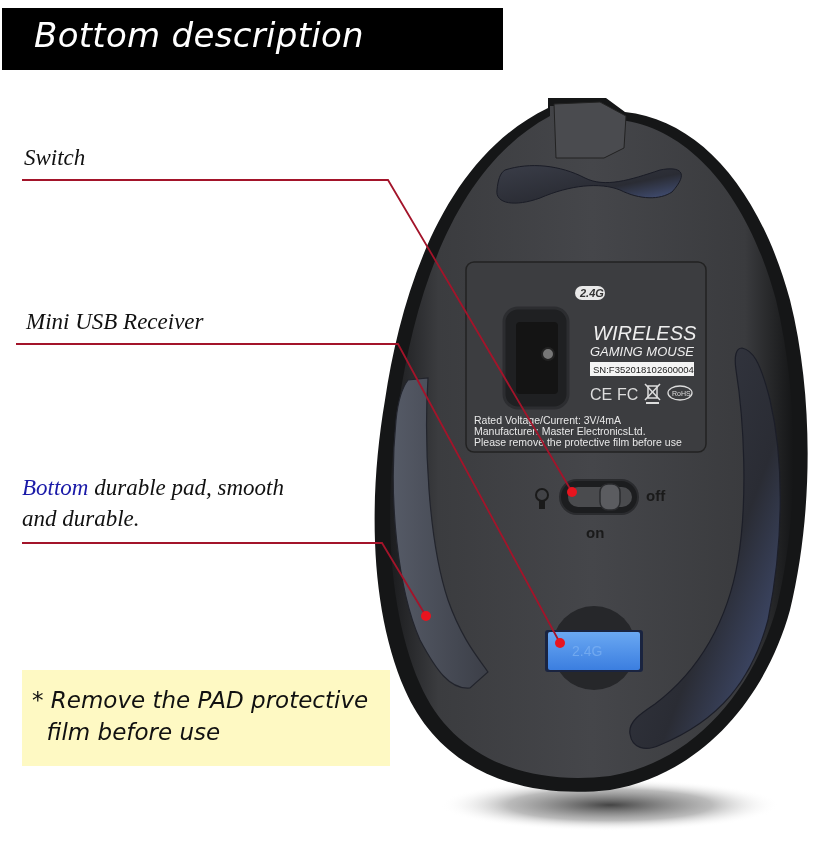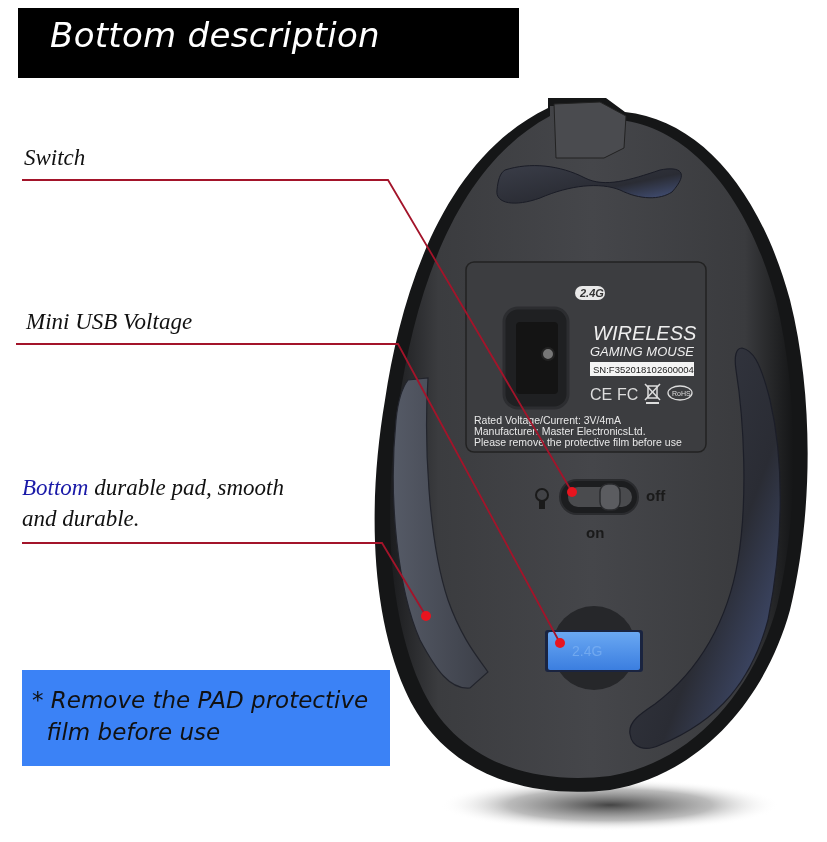--- a/index.html
+++ b/index.html
@@ -1,21 +1,21 @@
 <!DOCTYPE html>
 <html><head>
 <meta charset="utf-8">
 <style>
   html, body { margin: 0; padding: 0; background: #ffffff; }
   body { width: 827px; height: 842px; position: relative; overflow: hidden; font-family: "DejaVu Sans", sans-serif; }
-  .title-bar { position: absolute; left: 2px; top: 8px; width: 501px; height: 70px; background: #000; margin-left: 16px; }
+  .title-bar { position: absolute; left: 2px; top: 8px; width: 501px; height: 62px; background: #000; }
   .title-text { position: absolute; left: 32px; top: 6px; color: #fff; font-style: italic; font-size: 34px; line-height: 42px; letter-spacing: 0.3px; }
   .label { position: absolute; font-style: italic; color: #111; font-size: 23px; line-height: 31px; font-family: Liberation Serif, serif; }
   .label .accent { color: #1a1aa8; }
-  .note-box { position: absolute; left: 22px; top: 670px; width: 368px; height: 96px; background: #3b82f6; }
+  .note-box { position: absolute; left: 22px; top: 670px; width: 368px; height: 96px; background: #fef9c3; }
   .note-text { position: absolute; left: 10px; top: 14px; font-style: italic; color: #111; font-size: 23px; line-height: 32px; }
   svg.art { position: absolute; left: 0; top: 0; }
   .lbl-tiny { font-family: "Liberation Sans", sans-serif; }
 </style>
 </head>
 <body>
 
 <div class="title-bar">
   <div class="title-text">Bottom description</div>
 </div>
@@ -115,21 +115,21 @@
     <polyline points="22,180 388,180 572,492" fill="none" stroke="#a3142a" stroke-width="1.8"></polyline>
     <polyline points="16,344 398,344 560,643" fill="none" stroke="#a3142a" stroke-width="1.8"></polyline>
     <polyline points="22,543 382,543 426,616" fill="none" stroke="#a3142a" stroke-width="1.8"></polyline>
     <circle cx="572" cy="492" r="5" fill="#e8141e"></circle>
     <circle cx="560" cy="643" r="5" fill="#e8141e"></circle>
     <circle cx="426" cy="616" r="5" fill="#e8141e"></circle>
   </g>
 </svg>
 
 <div class="label" style="left:24px; top:142px;">Switch</div>
-<div class="label" style="left:26px; top:306px;">Mini USB Voltage</div>
+<div class="label" style="left:26px; top:306px;">Mini USB Receiver</div>
 <div class="label" style="left:22px; top:472px;">
   <span class="accent">Bottom</span><span> durable pad, smooth</span><br>
   <span>and durable.</span>
 </div>
 
 <div class="note-box">
   <div class="note-text">
     <span>* Remove the PAD protective</span><br>
     <span style="white-space:pre">  film before use</span>
   </div>

